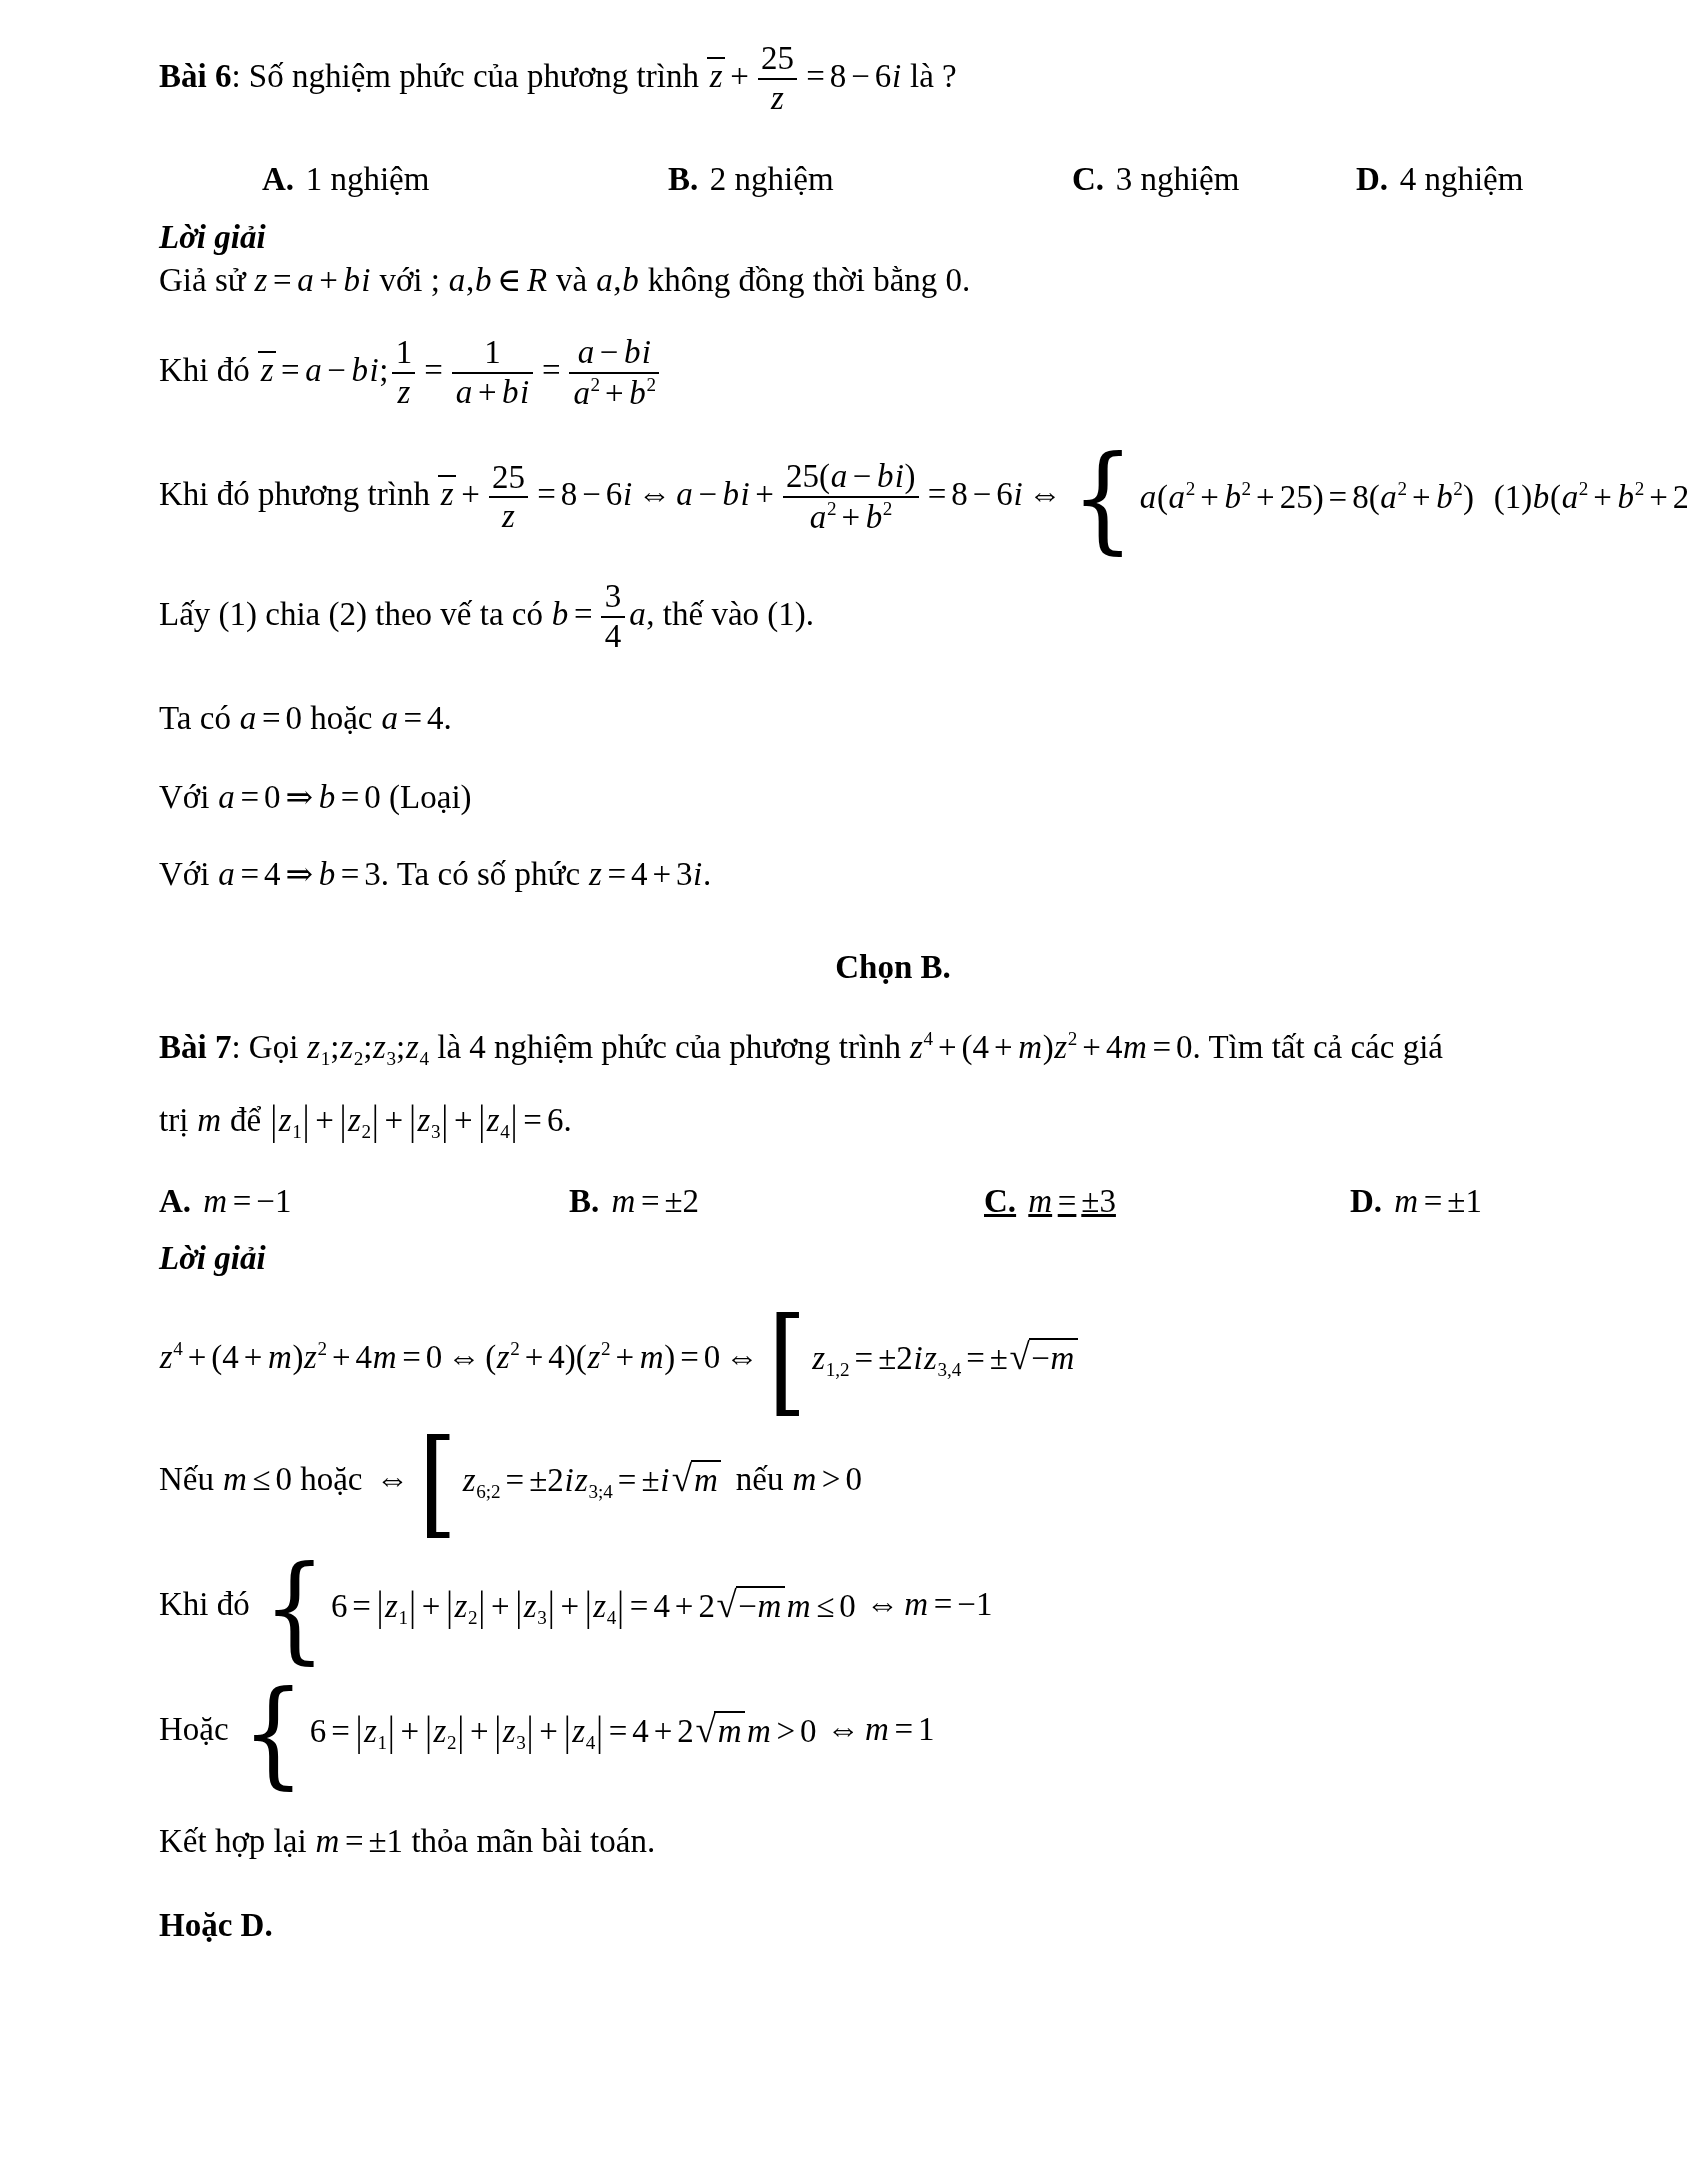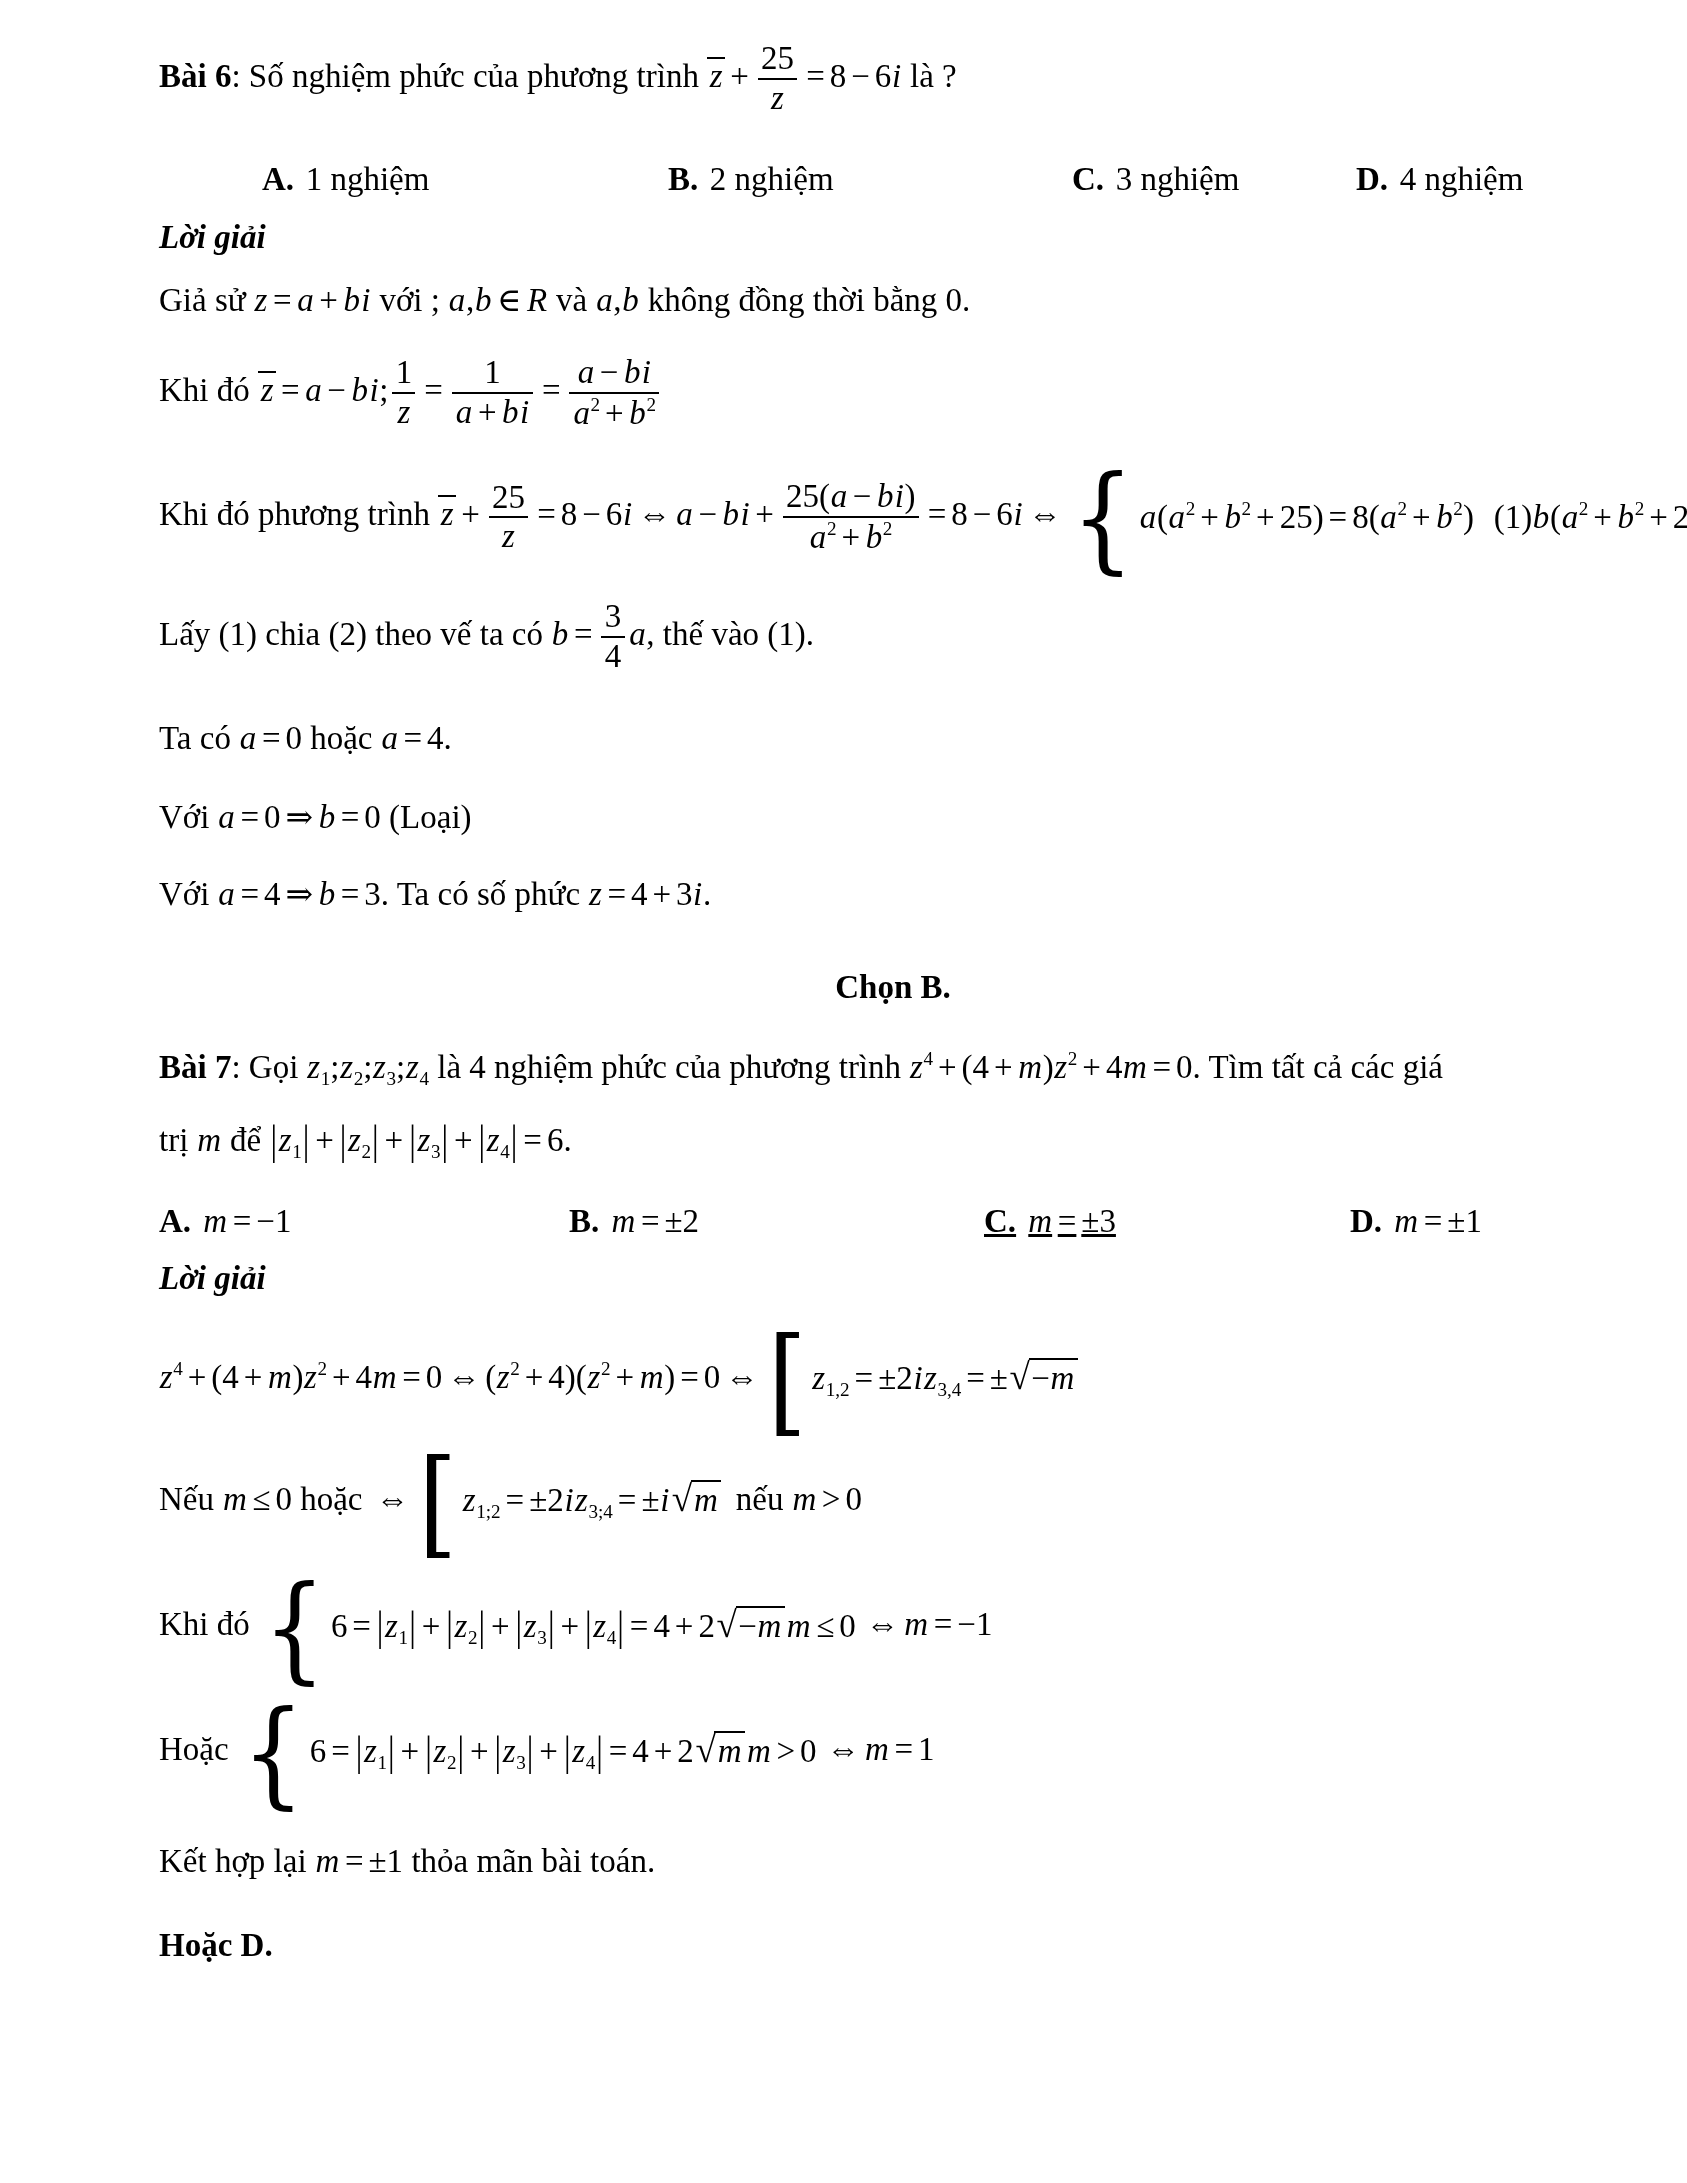--- a/index.html
+++ b/index.html
@@ -7,21 +7,21 @@
     width:1687px;height:2183px;background:#ffffff;color:#000000;
     font-family:"Liberation Serif","DejaVu Serif",serif;
     font-size:33px;line-height:1.3;overflow:hidden;
   }
   .page{padding:20px 60px 0 159px;position:relative;}
   .line{white-space:nowrap;}
   
   [data-name="b6-title"]{margin-top:20px;}
   [data-name="b6-options"]{margin-top:40px;}
   [data-name="b6-loi-giai"]{margin-top:12px;}
-  [data-name="b6-gia-su"]{margin-top:20px;}
+  [data-name="b6-gia-su"]{}
   [data-name="b6-khi-do-1"]{margin-top:32px;}
   [data-name="b6-khi-do-2"]{margin-top:40px;}
   [data-name="b6-lay"]{margin-top:36px;}
   [data-name="b6-ta-co"]{margin-top:41px;}
   [data-name="b6-voi-1"]{margin-top:36px;}
   [data-name="b6-voi-2"]{margin-top:34px;}
   [data-name="b6-chon"]{margin-top:50px;text-align:center;}
   [data-name="b7-title-1"]{margin-top:38px;}
   [data-name="b7-title-2"]{margin-top:26.5px;}
   [data-name="b7-options"]{margin-top:36px;}
@@ -108,21 +108,21 @@
             <span class="crow" data-name="case-row"><span class="var" data-name="math-variable">z</span><span class="sub" data-name="subscript"><span class="rom" data-name="text">1,2</span></span><span class="op" data-name="math-operator">=</span><span class="rom" data-name="text">±</span><span class="rom" data-name="text">2</span><span class="var" data-name="math-variable">i</span></span>
             <span class="crow" data-name="case-row"><span class="var" data-name="math-variable">z</span><span class="sub" data-name="subscript"><span class="rom" data-name="text">3,4</span></span><span class="op" data-name="math-operator">=</span><span class="rom" data-name="text">±</span><span class="sqrt" data-name="radical">
                 <span class="sg" data-name="radical-sign-icon">√</span>
                 <span class="rc" data-name="radicand"><span class="rom" data-name="text">−</span><span class="var" data-name="math-variable">m</span></span>
               </span></span>
           </span>
         </span></div>
       <div class="line" data-name="b7-neu"><span class="rom" data-name="text">Nếu </span><span class="var" data-name="math-variable">m</span><span class="op" data-name="math-operator">≤</span><span class="rom" data-name="text">0</span><span class="rom" data-name="text"> hoặc </span><span class="op" data-name="math-operator">⇔</span><span class="cases" data-name="case-list">
           <span class="brace" data-name="brace-icon">[</span>
           <span class="crows" data-name="case-rows">
-            <span class="crow" data-name="case-row"><span class="var" data-name="math-variable">z</span><span class="sub" data-name="subscript"><span class="rom" data-name="text">1;2</span></span><span class="op" data-name="math-operator">=</span><span class="rom" data-name="text">±</span><span class="rom" data-name="text">2</span><span class="var" data-name="math-variable">i</span></span>
+            <span class="crow" data-name="case-row"><span class="var" data-name="math-variable">z</span><span class="sub" data-name="subscript"><span class="rom" data-name="text">6;2</span></span><span class="op" data-name="math-operator">=</span><span class="rom" data-name="text">±</span><span class="rom" data-name="text">2</span><span class="var" data-name="math-variable">i</span></span>
             <span class="crow" data-name="case-row"><span class="var" data-name="math-variable">z</span><span class="sub" data-name="subscript"><span class="rom" data-name="text">3;4</span></span><span class="op" data-name="math-operator">=</span><span class="rom" data-name="text">±</span><span class="var" data-name="math-variable">i</span><span class="sqrt" data-name="radical">
                 <span class="sg" data-name="radical-sign-icon">√</span>
                 <span class="rc" data-name="radicand"><span class="var" data-name="math-variable">m</span></span>
               </span></span>
           </span>
         </span><span class="rom" data-name="text"> nếu </span><span class="var" data-name="math-variable">m</span><span class="op" data-name="math-operator">&gt;</span><span class="rom" data-name="text">0</span></div>
       <div class="line" data-name="b7-khi-do"><span class="rom" data-name="text">Khi đó </span><span class="cases" data-name="system-of-equations">
           <span class="brace" data-name="brace-icon">{</span>
           <span class="crows" data-name="case-rows">
             <span class="crow" data-name="case-row"><span class="rom" data-name="text">6</span><span class="op" data-name="math-operator">=</span><span class="vbx" data-name="abs-bar">|</span><span class="var" data-name="math-variable">z</span><span class="sub" data-name="subscript"><span class="rom" data-name="text">1</span></span><span class="vbx" data-name="abs-bar">|</span><span class="op" data-name="math-operator">+</span><span class="vbx" data-name="abs-bar">|</span><span class="var" data-name="math-variable">z</span><span class="sub" data-name="subscript"><span class="rom" data-name="text">2</span></span><span class="vbx" data-name="abs-bar">|</span><span class="op" data-name="math-operator">+</span><span class="vbx" data-name="abs-bar">|</span><span class="var" data-name="math-variable">z</span><span class="sub" data-name="subscript"><span class="rom" data-name="text">3</span></span><span class="vbx" data-name="abs-bar">|</span><span class="op" data-name="math-operator">+</span><span class="vbx" data-name="abs-bar">|</span><span class="var" data-name="math-variable">z</span><span class="sub" data-name="subscript"><span class="rom" data-name="text">4</span></span><span class="vbx" data-name="abs-bar">|</span><span class="op" data-name="math-operator">=</span><span class="rom" data-name="text">4</span><span class="op" data-name="math-operator">+</span><span class="rom" data-name="text">2</span><span class="sqrt" data-name="radical">

